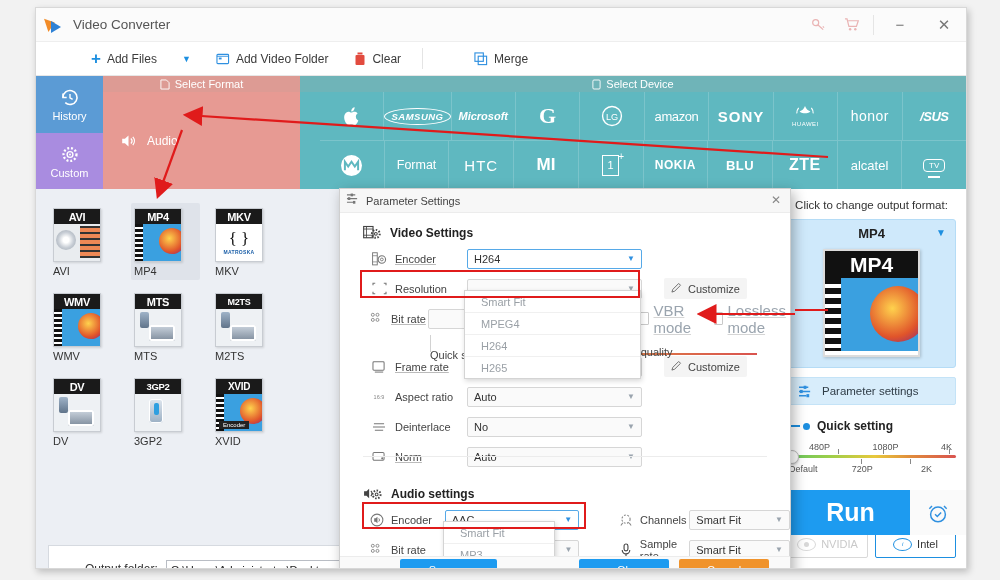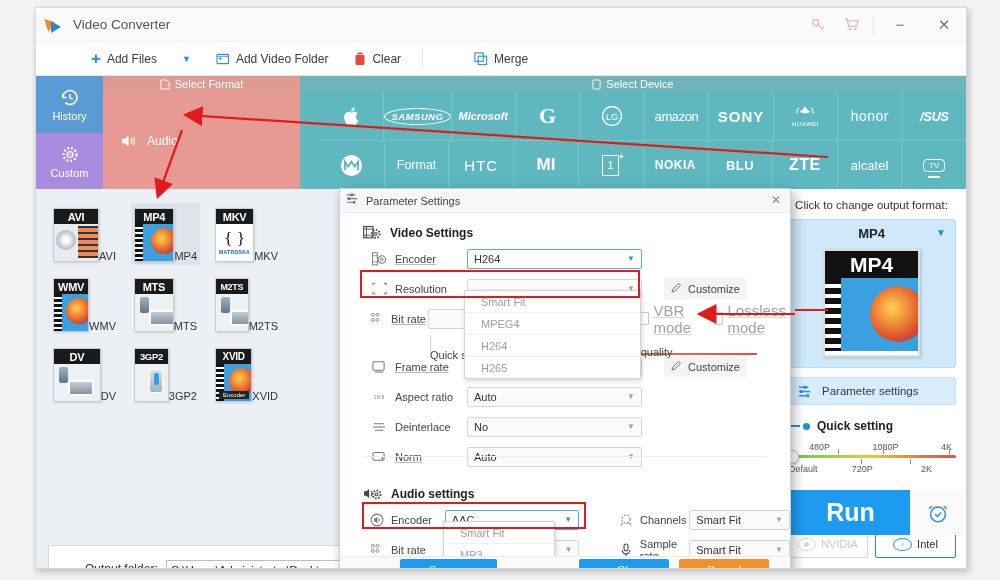--- a/index.html
+++ b/index.html
@@ -79,21 +79,21 @@
   .huawei .hw-t{font-size:6px;letter-spacing:.5px;margin-top:2px;}
   .opl{border:1.6px solid #fff;width:15px;height:19px;display:flex;align-items:center;justify-content:center;font-size:11px;position:relative;}
   .opl:after{content:"+";position:absolute;right:-6px;top:-5px;font-size:10px;}
   .tvbox{border:1.6px solid #fff;border-radius:4px;padding:1px 5px;font-size:8px;position:relative;}
   .tvbox:after{content:"";position:absolute;left:50%;bottom:-7px;transform:translateX(-50%);width:12px;height:1.6px;background:#fff;box-shadow:0 -3px 0 -1px #fff;}
 
   
   .main{height:414px;display:flex;background:#eceff4;}
   .filelist{flex:1;background:#eceff4;position:relative;padding:14px 0 0 14px;}
   .fgrid{display:flex;flex-wrap:wrap;width:300px;}
-  .fitem{width:63px;margin:0 12px 8px 0;display:flex;align-items:flex-end;padding:5px 3px 3px;border-radius:2px;}
+  .fitem{width:63px;margin:0 12px 8px 0;display:flex;flex-direction:column;align-items:flex-start;padding:5px 3px 3px;border-radius:2px;}
   .fitem.sel{background:#dfe3ea;}
   .thumb{width:46px;height:52px;background:#fff;border:1px solid #c8ccd2;box-shadow:1px 1px 2px rgba(0,0,0,.12);position:relative;overflow:hidden;}
   .thumb .cap{height:15px;background:#1a1a1a;color:#fff;font-size:11px;font-weight:bold;display:flex;align-items:center;justify-content:center;letter-spacing:-.3px;}
   .thumb .body{height:37px;position:relative;overflow:hidden;}
   .flabel{font-size:11px;color:#333;margin-top:3px;}
   .encbadge{position:absolute;left:3px;bottom:2px;background:#222;color:#fff;font-size:6px;padding:1px 4px;}
 
   
   .art-film{position:absolute;inset:0;background:
     linear-gradient(#3aa0e0,#3aa0e0);}

